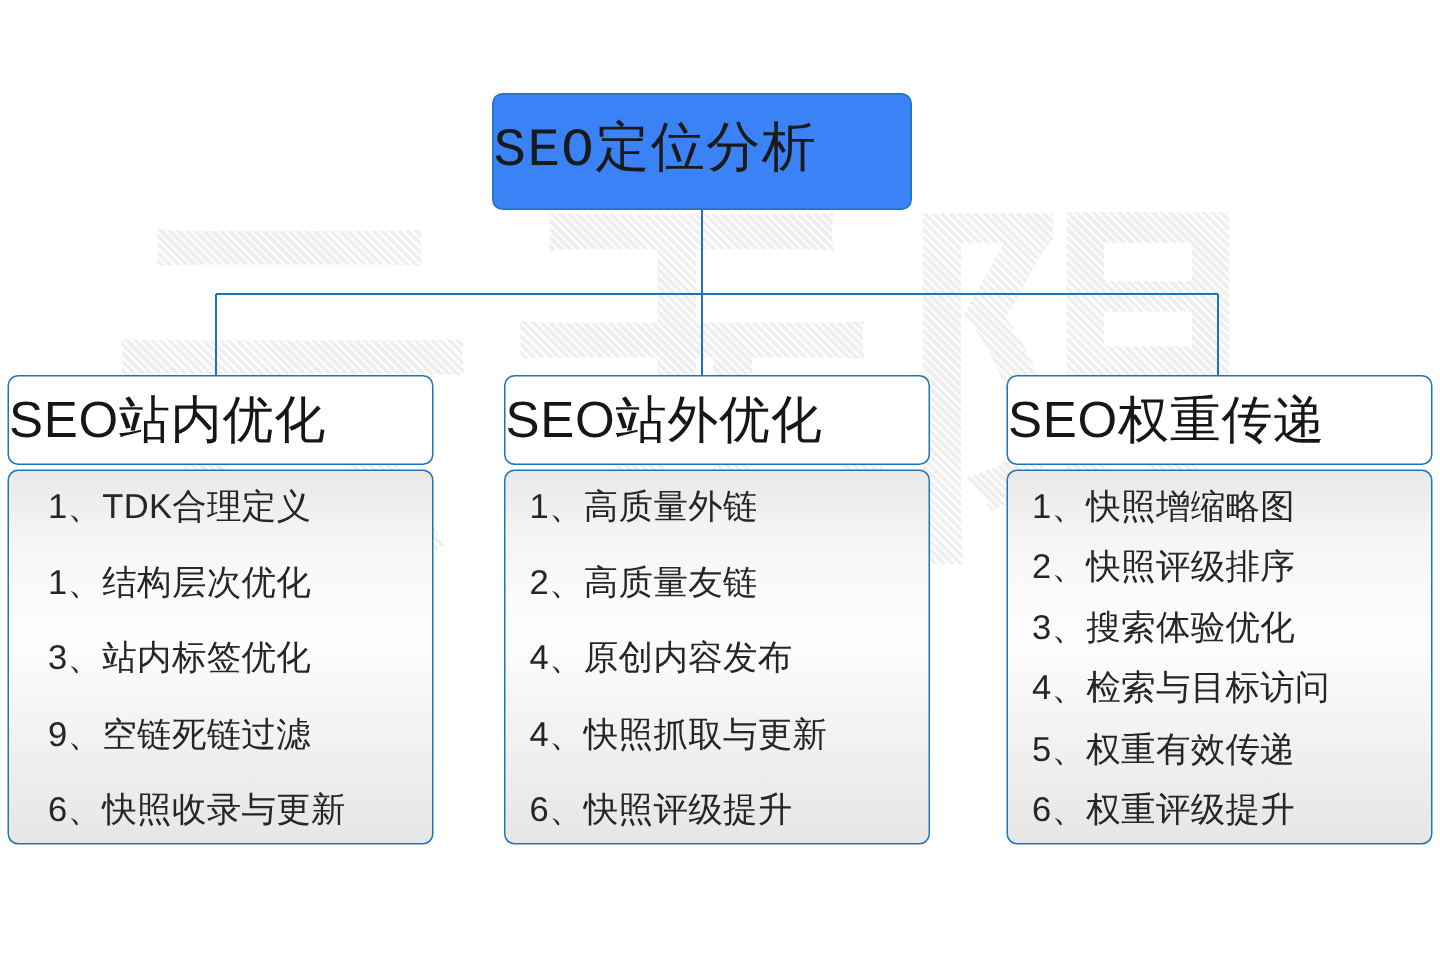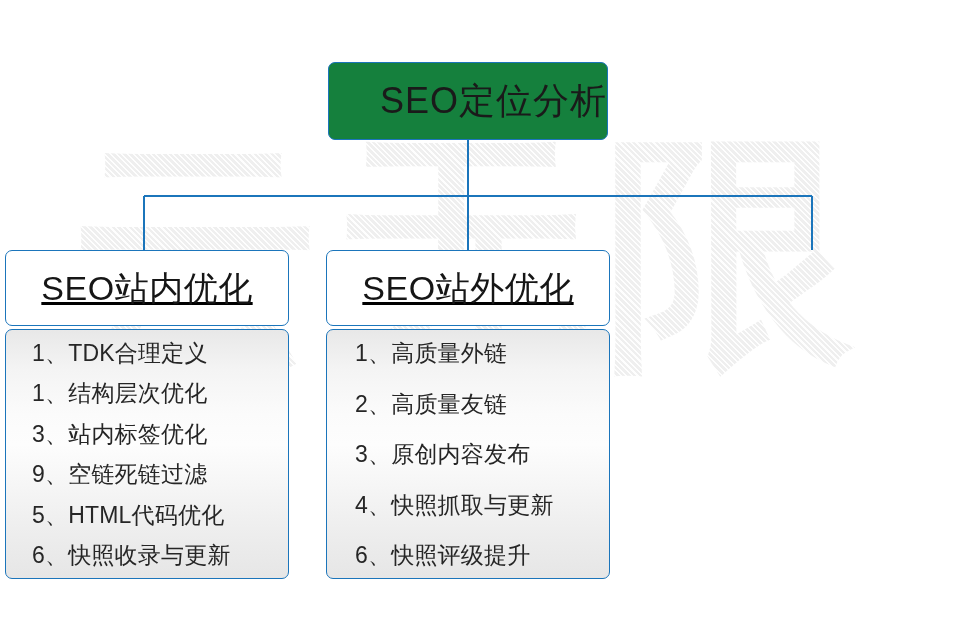--- a/index.html
+++ b/index.html
@@ -73,49 +73,48 @@
   
   .title-box {
     position: absolute;
     left: 328px;
     top: 62px;
     width: 280px;
     height: 78px;
     box-sizing: border-box;
     border: 1.3px solid #1b75bb;
     border-radius: 7px;
-    background: #15803d;
+    background: #3b82f6;
     display: flex;
     align-items: center;
-    justify-content: flex-end;
+    justify-content: flex-start;
     z-index: 3;
+    font-family: Liberation Mono, monospace;
   }
   .title-box .title-text {
     font-size: 36px;
     color: #1a1a1a;
     letter-spacing: 1px;
     line-height: 1;
   }
 
   
   .column {
     position: absolute;
     top: 250px;
     z-index: 3;
   }
   .col-head {
     box-sizing: border-box;
-    height: 76px;
+    height: 60px;
     border: 1.3px solid #1b75bb;
     border-radius: 7px;
     background: #ffffff;
     display: flex;
     align-items: center;
-    justify-content: center;
-    text-decoration: underline;
   }
   .col-head .head-text {
     font-size: 34px;
     color: #161616;
     letter-spacing: 0.5px;
     line-height: 1;
     white-space: nowrap;
   }
   .col-body {
     box-sizing: border-box;
@@ -140,25 +139,25 @@
   .col-body .line {
     font-size: 23px;
     color: #262626;
     line-height: 1.03;
     white-space: nowrap;
     padding-left: 26px;
     letter-spacing: 0.2px;
   }
 
   #col-0 { left: 5px;   width: 284px; }
-  #col-1 { left: 326px; width: 284px; }
+  #col-1 { left: 336px; width: 284px; }
   #col-2 { left: 671px; width: 284px; }
 
   #col-1 .col-body .line,
-  #col-2 .col-body .line { padding-left: 28px; }
+  #col-2 .col-body .line { padding-left: 16px; }
 </style>
 </head>
 <body>
 
 <div id="canvas">
 
   <div class="watermark">云无限</div>
   <div class="watermark-stripes"></div>
 
   <svg class="connectors" width="960" height="641" viewBox="0 0 960 641" xmlns="http://www.w3.org/2000/svg">
@@ -176,32 +175,44 @@
 
   <div class="column" id="col-0">
     <div class="col-head">
       <span class="head-text">SEO站内优化</span>
     </div>
     <div class="col-body">
       <div class="line">1、TDK合理定义</div>
       <div class="line">1、结构层次优化</div>
       <div class="line">3、站内标签优化</div>
       <div class="line">9、空链死链过滤</div>
-      <div class="line">5、HTML代码优化</div>
       <div class="line">6、快照收录与更新</div>
     </div>
   </div>
 
   <div class="column" id="col-1">
     <div class="col-head">
       <span class="head-text">SEO站外优化</span>
     </div>
     <div class="col-body">
       <div class="line">1、高质量外链</div>
       <div class="line">2、高质量友链</div>
-      <div class="line">3、原创内容发布</div>
+      <div class="line">4、原创内容发布</div>
       <div class="line">4、快照抓取与更新</div>
       <div class="line">6、快照评级提升</div>
     </div>
   </div>
 
+  <div class="column" id="col-2">
+    <div class="col-head">
+      <span class="head-text">SEO权重传递</span>
+    </div>
+    <div class="col-body">
+      <div class="line">1、快照增缩略图</div>
+      <div class="line">2、快照评级排序</div>
+      <div class="line">3、搜索体验优化</div>
+      <div class="line">4、检索与目标访问</div>
+      <div class="line">5、权重有效传递</div>
+      <div class="line">6、权重评级提升</div>
+    </div>
+  </div>
 
 </div>
 
 </body></html>

